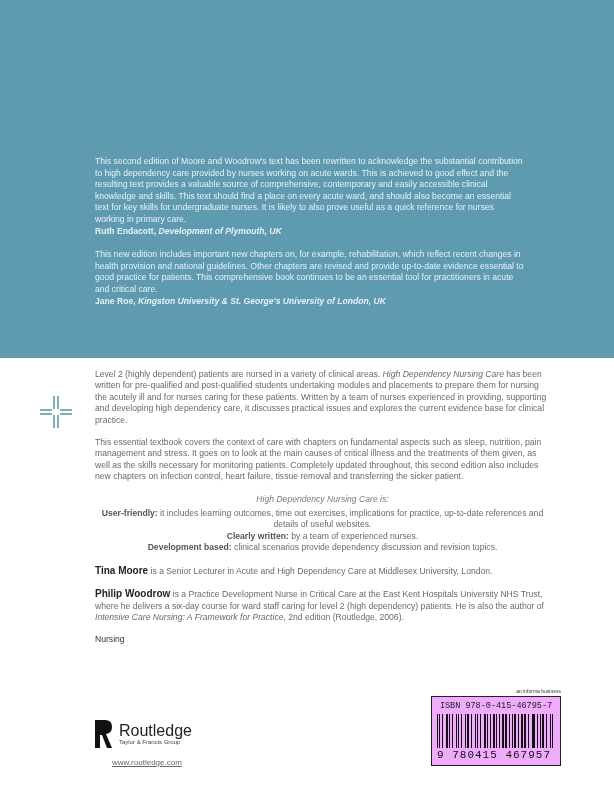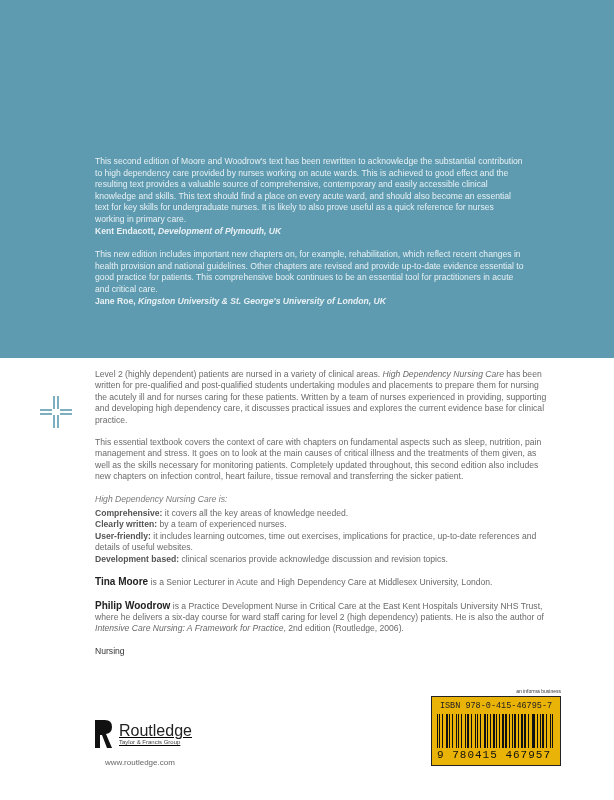--- a/index.html
+++ b/index.html
@@ -13,41 +13,41 @@
   .quote .attr i { font-weight:bold; }
   .cross { position:absolute; left:38px; top:394px; width:36px; height:36px; }
   .main { position:absolute; left:95px; top:369px; width:455px; color:#6a6a6a; font-size:8.6px; line-height:11.4px; }
   .main p { margin:0 0 11px 0; }
   .feat-title { font-style:italic; margin:0 0 3px 0; color:#7a7a7a; }
   .feat { margin:0; }
   .feat b { color:#555; }
   .author b { color:#222; font-size:10px; }
   .credit { margin-top:14px; }
   .subject { color:#333; }
-  .logo { position:absolute; left:95px; top:720px; display:flex; align-items:center;text-decoration:underline; }
+  .logo { position:absolute; left:95px; top:720px; display:flex; align-items:center; }
   .logo .name { font-size:16px; color:#222; margin-left:6px; line-height:16px; }
   .logo .sub { font-size:6px; color:#444; margin-left:6px; }
-  .url { position:absolute; left:105px; top:758px; font-size:8px; color:#666; }
+  .url { position:absolute; left:112px; top:758px; font-size:8px; color:#666;text-decoration:underline; }
   .barcode-wrap { position:absolute; left:431px; top:688px; width:130px; }
   .bc-note { font-size:5px; text-align:right; color:#333; margin-bottom:2px; }
-  .barcode { border:1.5px solid #222; background:#eab308; padding:4px 5px; }
+  .barcode { border:1.5px solid #222; background:#f0abfc; padding:4px 5px; }
   .isbn { font-family:"Liberation Mono", monospace; font-size:8.5px; color:#222; text-align:center; }
   .bars { height:34px; margin:3px 0 1px 0; display:flex; align-items:stretch; justify-content:center; }
   .bars span { display:block; background:#111; }
   .ean { font-family:"Liberation Mono", monospace; font-size:11px; color:#111; letter-spacing:1px; }
 </style>
 </head>
 <body>
 
 <div class="top-band"></div>
 
 <div class="quotes">
   <div class="quote">
     <p>This second edition of Moore and Woodrow's text has been rewritten to acknowledge the substantial contribution to high dependency care provided by nurses working on acute wards. This is achieved to good effect and the resulting text provides a valuable source of comprehensive, contemporary and easily accessible clinical knowledge and skills. This text should find a place on every acute ward, and should also become an essential text for key skills for undergraduate nurses. It is likely to also prove useful as a quick reference for nurses working in primary care.</p>
-    <p class="attr"><span>Kent Endacott,</span> <i>Development of Plymouth, UK</i></p>
+    <p class="attr"><span>Ruth Endacott,</span> <i>Development of Plymouth, UK</i></p>
   </div>
   <div class="quote">
     <p>This new edition includes important new chapters on, for example, rehabilitation, which reflect recent changes in health provision and national guidelines. Other chapters are revised and provide up-to-date evidence essential to good practice for patients. This comprehensive book continues to be an essential tool for practitioners in acute and critical care.</p>
     <p class="attr"><span>Jane Roe,</span> <i>Kingston University &amp; St. George's University of London, UK</i></p>
   </div>
 </div>
 
 <svg class="cross" viewBox="0 0 36 36">
   <g stroke="#5e9bb0" stroke-width="1.6">
     <line x1="16" y1="2" x2="16" y2="15"></line>
@@ -58,26 +58,25 @@
       <line x1="2" y1="20" x2="14" y2="20"></line>
     <line x1="22" y1="16" x2="34" y2="16"></line>
       <line x1="22" y1="20" x2="34" y2="20"></line>
   </g>
 </svg>
 
 <div class="main">
   <p><span>Level 2 (highly dependent) patients are nursed in a variety of clinical areas. </span><i>High Dependency Nursing Care</i><span> has been written for pre-qualified and post-qualified students undertaking modules and placements to prepare them for nursing the acutely ill and for nurses caring for these patients. Written by a team of nurses experienced in providing, supporting and developing high dependency care, it discusses practical issues and explores the current evidence base for clinical practice.</span></p>
   <p>This essential textbook covers the context of care with chapters on fundamental aspects such as sleep, nutrition, pain management and stress. It goes on to look at the main causes of critical illness and the treatments of them given, as well as the skills necessary for monitoring patients. Completely updated throughout, this second edition also includes new chapters on infection control, heart failure, tissue removal and transferring the sicker patient.</p>
 
-  <div style="margin-bottom:11px;">
+  <div style="margin-bottom:11px;text-align:center;">
     <div class="feat-title">High Dependency Nursing Care is:</div>
-    <div class="feat"><b>Comprehensive:</b><span> it covers all the key areas of knowledge needed.</span></div>
+    <div class="feat"><b>User-friendly:</b><span> it includes learning outcomes, time out exercises, implications for practice, up-to-date references and details of useful websites.</span></div>
     <div class="feat"><b>Clearly written:</b><span> by a team of experienced nurses.</span></div>
-    <div class="feat"><b>User-friendly:</b><span> it includes learning outcomes, time out exercises, implications for practice, up-to-date references and details of useful websites.</span></div>
-    <div class="feat"><b>Development based:</b><span> clinical scenarios provide acknowledge discussion and revision topics.</span></div>
+    <div class="feat"><b>Development based:</b><span> clinical scenarios provide dependency discussion and revision topics.</span></div>
   </div>
 
   <p class="author"><b>Tina Moore</b><span> is a Senior Lecturer in Acute and High Dependency Care at Middlesex University, London.</span></p>
   <p class="author"><b>Philip Woodrow</b><span> is a Practice Development Nurse in Critical Care at the East Kent Hospitals University NHS Trust, where he delivers a six-day course for ward staff caring for level 2 (high dependency) patients. He is also the author of </span><i>Intensive Care Nursing: A Framework for Practice</i><span>, 2nd edition (Routledge, 2006).</span></p>
 
   <div class="subject">Nursing</div>
 </div>
 
 <div class="logo">
   <svg width="18" height="28" viewBox="0 0 18 28">

